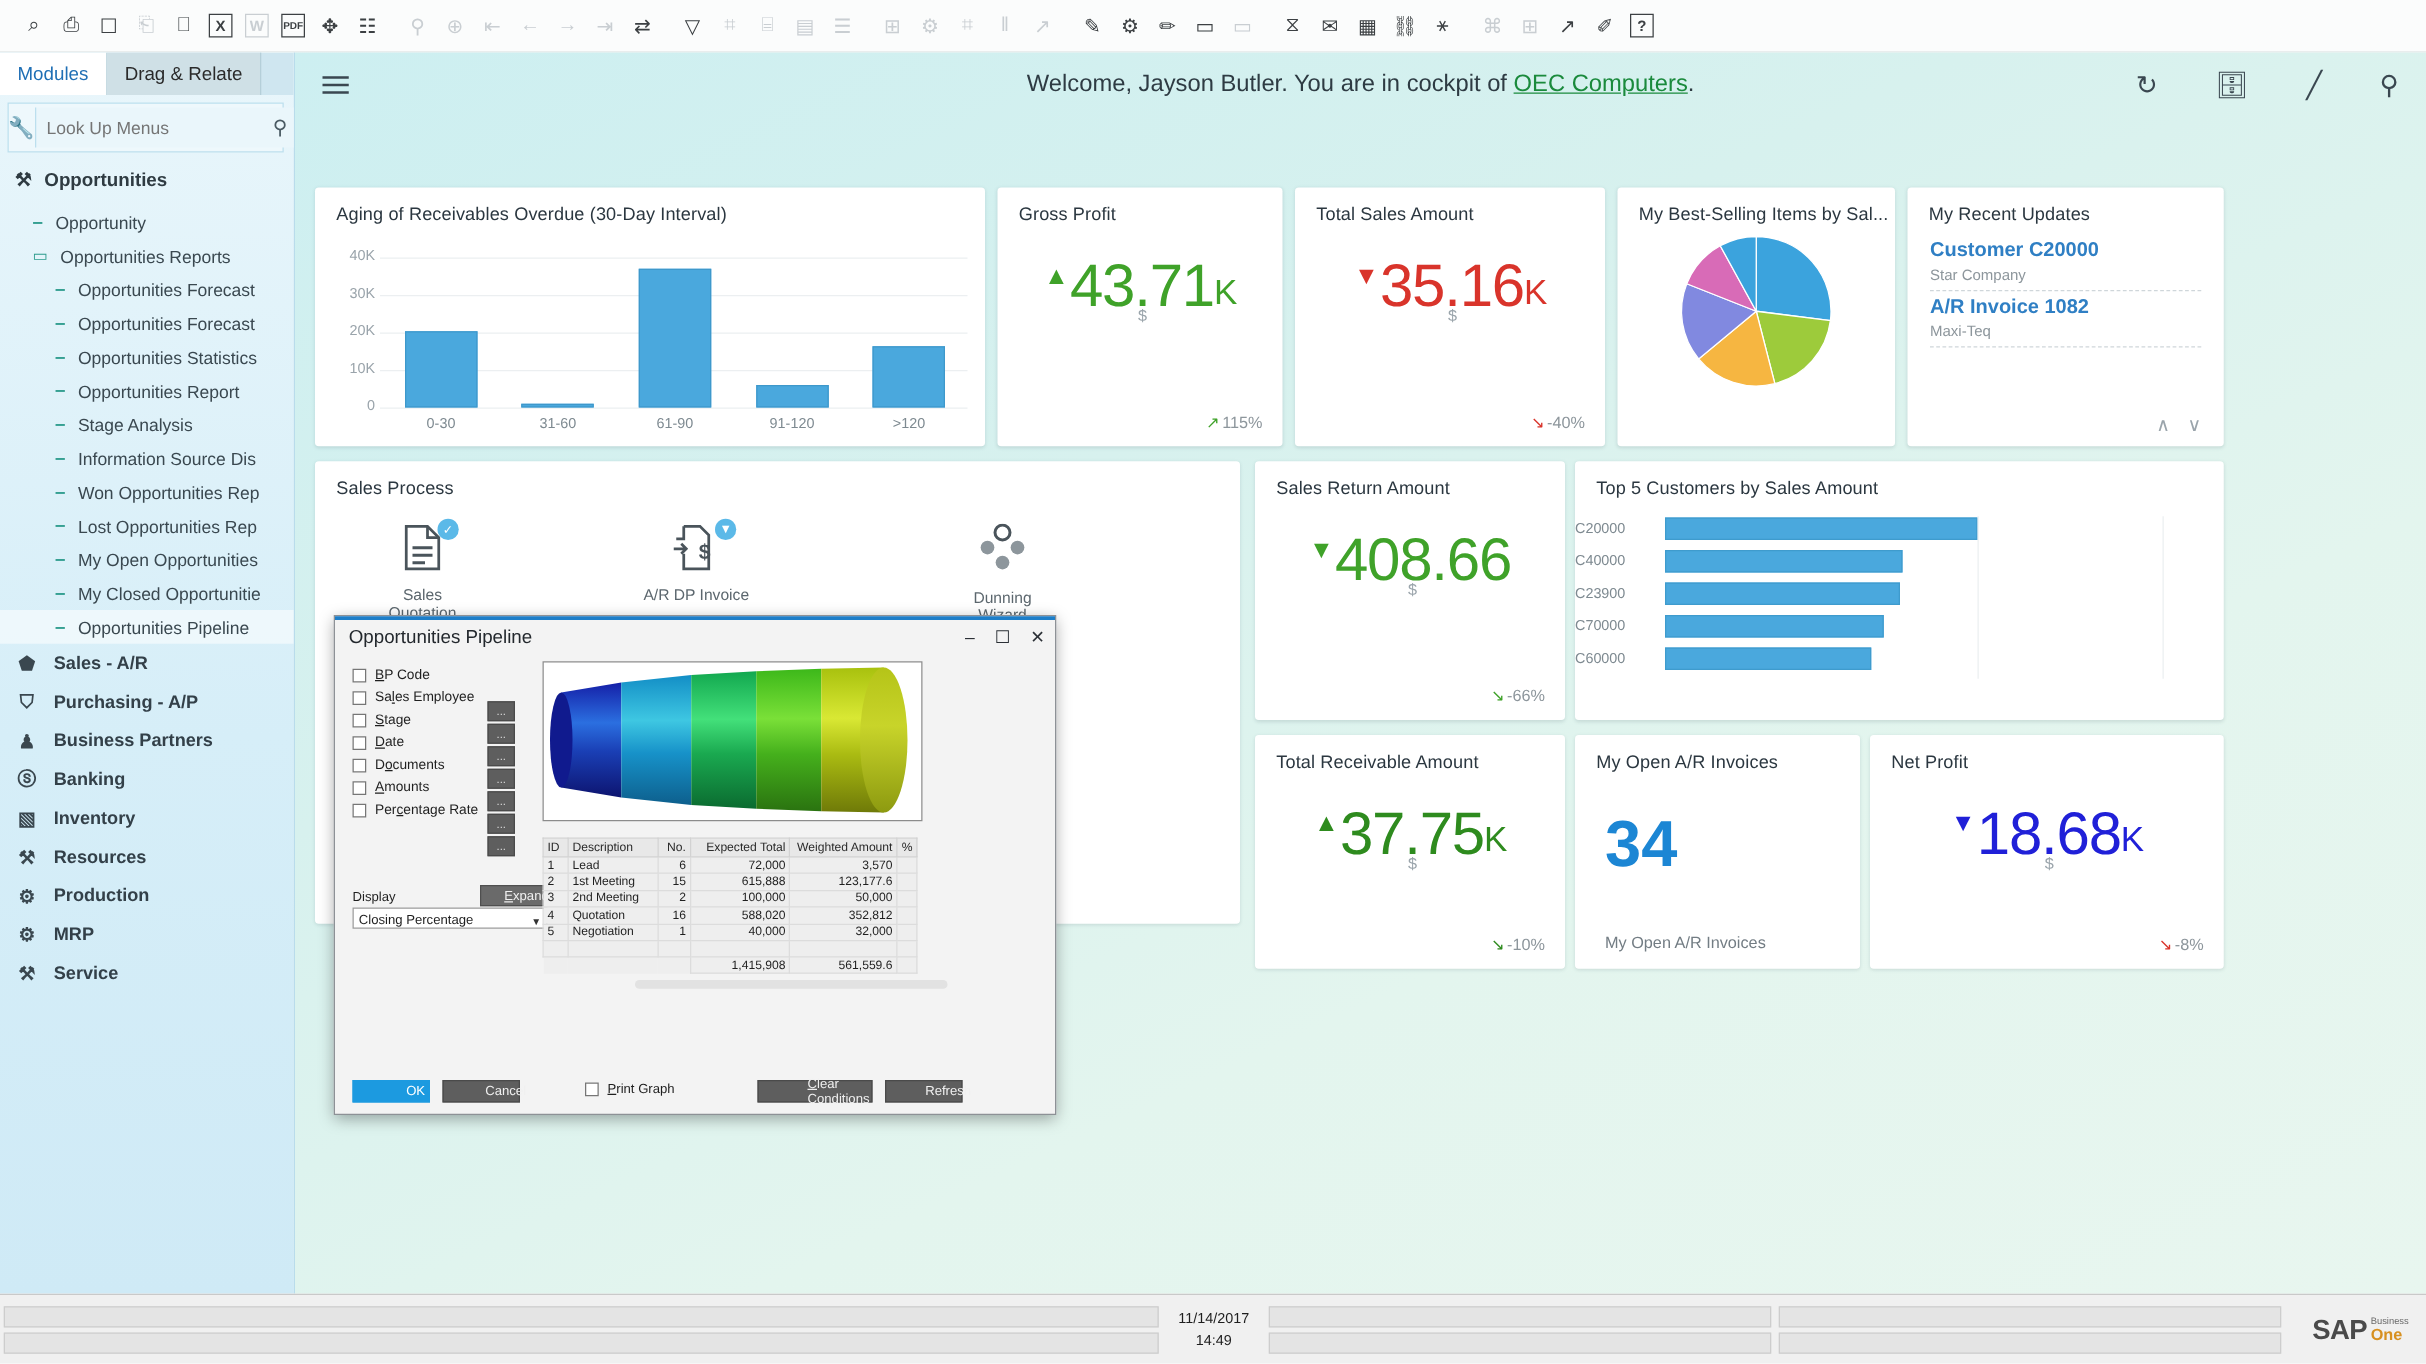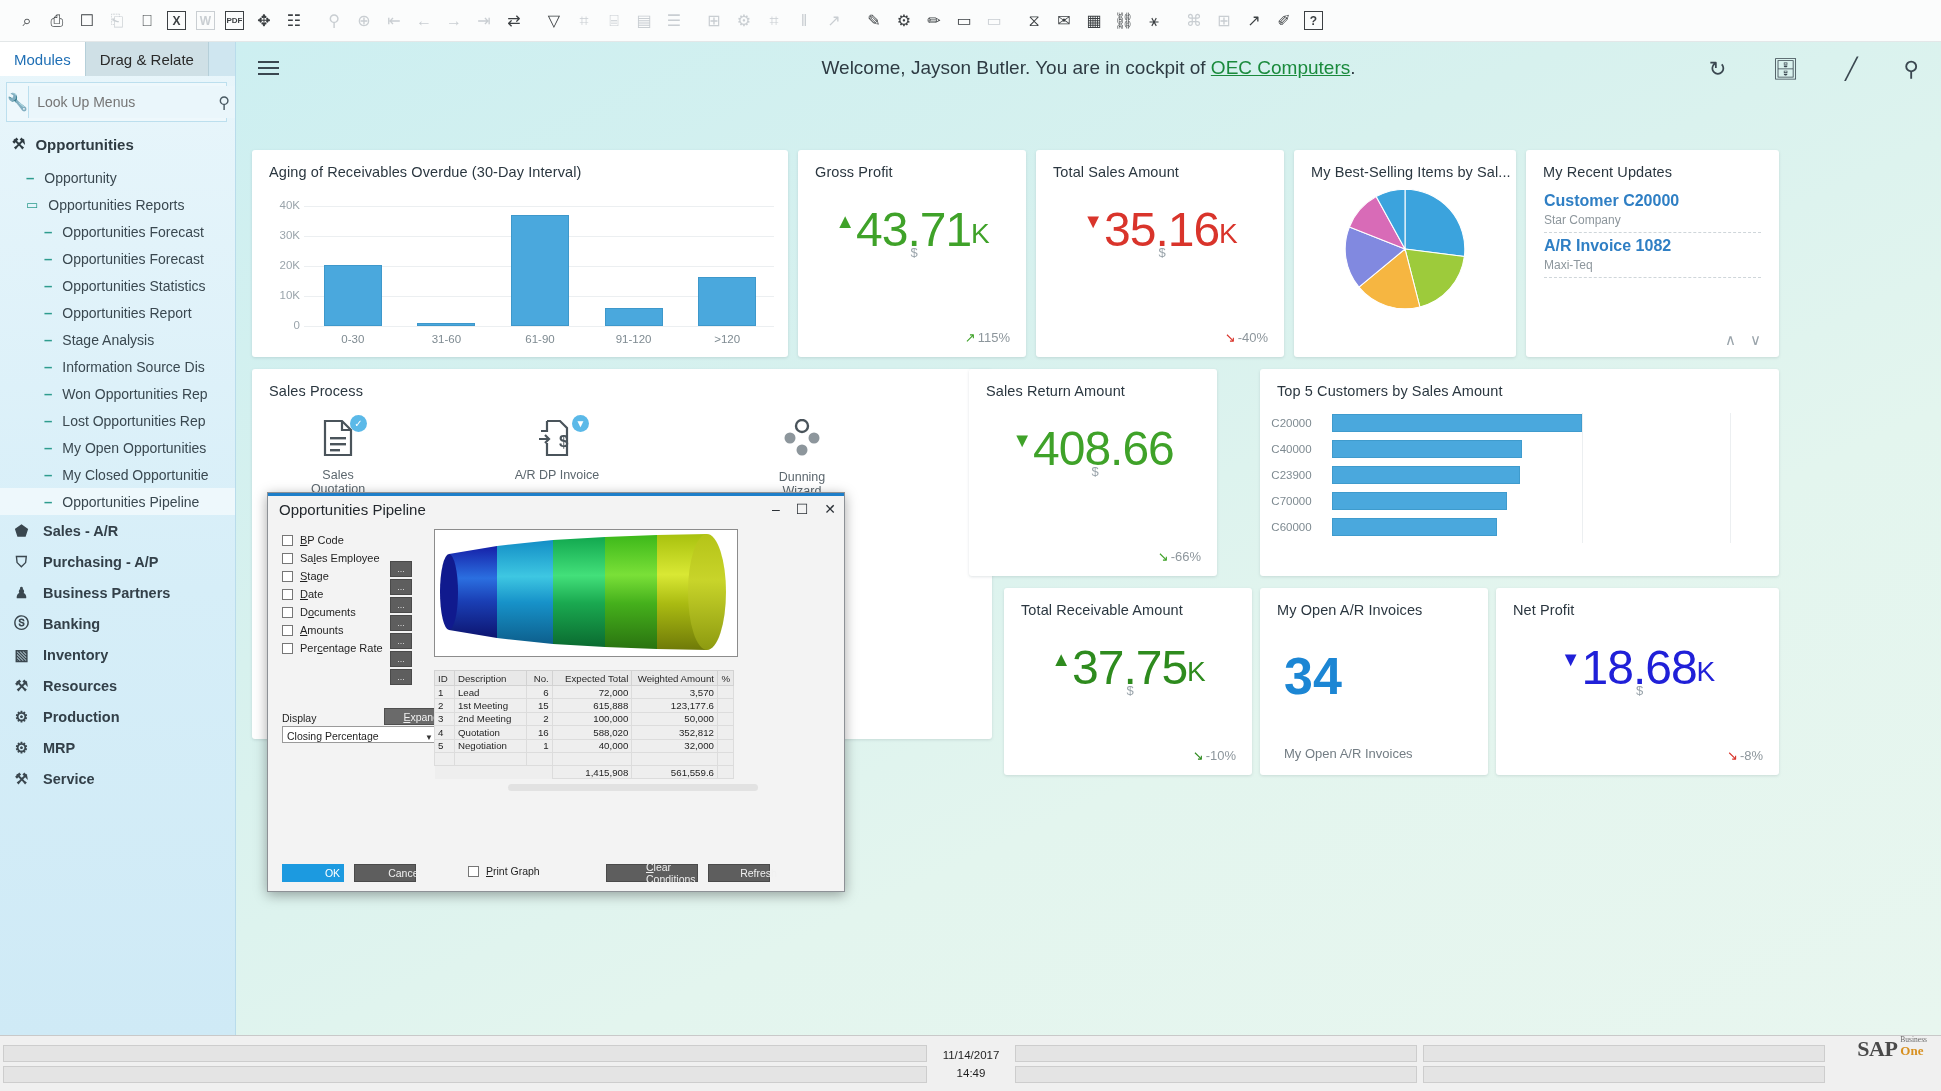--- a/index.html
+++ b/index.html
@@ -130,21 +130,21 @@
 
   
   .bars { position: relative; margin: 12px 0 0 0; }
   .gridline { position: absolute; left: 52px; right: 14px; height: 1px; background: #eceff1; }
   .ylab { position: absolute; left: 10px; font-size: 11.5px; color: #9aa4ab; width: 38px; text-align: right; }
   .bar { position: absolute; bottom: 0; background: #4aa8dd; border: 1px solid #3e98cb; }
   .xlab { position: absolute; font-size: 11.5px; color: #7e8a91; text-align: center; }
 
   
   .hbar-row { display: flex; align-items: center; height: 20px; margin-bottom: 6px; }
-  .hbar-lbl { width: 72px; text-align: center; padding-right: 9px; font-size: 11.5px; color: #7e8a91; }
+  .hbar-lbl { width: 72px; text-align: left; padding-right: 9px; font-size: 11.5px; color: #7e8a91; }
   .hbar { height: 18px; background: #4aa8dd; border: 1px solid #3f9bcd; }
 
   
   .ru-item { padding: 4px 18px 0 18px; }
   .ru-title { font-size: 16px; font-weight: bold; color: #2f7fc4; }
   .ru-sub { font-size: 12px; color: #8d969c; padding: 3px 0 5px 0;
             border-bottom: 1px dashed #cfd6da; }
   .ru-nav { position: absolute; right: 18px; bottom: 8px; color: #9aa4ab; font-size: 15px; display: flex; gap: 14px; }
 
   
@@ -231,23 +231,22 @@
   .statusbar {
     position: absolute; left: 0; bottom: 0; width: 1941px; height: 56px;
     background: #f0f0f0; border-top: 1px solid #c9c9c9;
     display: flex; align-items: stretch;
   }
   .sb-col { display: flex; flex-direction: column; justify-content: center; gap: 4px; padding: 0 3px; }
   .sb-field { height: 17px; background: #e4e4e4; border: 1px solid #cdcdcd; }
   .sb-dt { width: 82px; text-align: center; font-size: 11.5px; color: #1f1f1f;
            display:flex; flex-direction: column; justify-content: center; gap: 6px; }
   .sap-logo {
-    margin-left: auto; display: flex; align-items: flex-start; gap: 3px;
+    margin-left: auto; display: flex; align-items: center; gap: 3px;
     padding: 0 14px 0 10px;
-    font-family: Liberation Serif, serif;
   }
   .sap-word { font-size: 22px; font-weight: bold; color: #4a4a4a; letter-spacing: -0.5px; }
   .sap-sub { display: flex; flex-direction: column; line-height: 1.0; }
   .sap-sub .b { font-size: 7.5px; color: #6a6a6a; }
   .sap-sub .o { font-size: 13px; color: #d79020; font-weight: bold; }
 </style>
 </head>
 <body>
 
 <div id="app">
@@ -588,21 +587,21 @@
               <path d="M18 18 L18 2 A16 16 0 1 0 30 26 Z" fill="#6b747a"></path>
               <path d="M19 18 L34 18 A16 16 0 0 0 19 2 Z" fill="#3c4349"></path>
               <path d="M18 19 L31 27 A16 16 0 0 1 18 34 Z" fill="#3c4349"></path>
             </svg>
             <span class="sp-badge">●</span>
           </div>
           <div class="sp-lbl">Sales Reports</div>
         </div>
       </div>
 
-      <div class="card" style="left:733px;top:275px;width:248px;height:207px;">
+      <div class="card" style="left:768px;top:275px;width:248px;height:207px;">
         <div class="card-title">Sales Return Amount</div>
         <div class="kpi-val green">
           <span class="kpi-tri">▼</span>
           <span>408.66</span>
         </div>
         <div class="kpi-cur">$</div>
         <div class="kpi-delta">
           <span class="green">↘</span>
           <span>-66%</span>
         </div>

